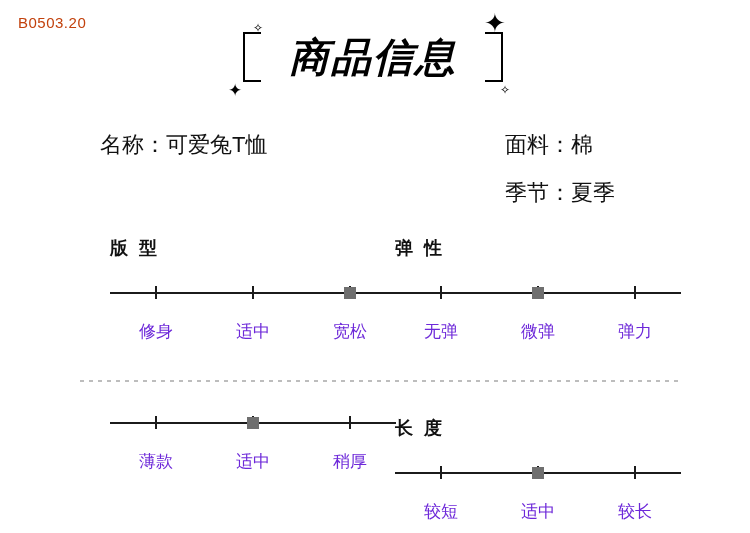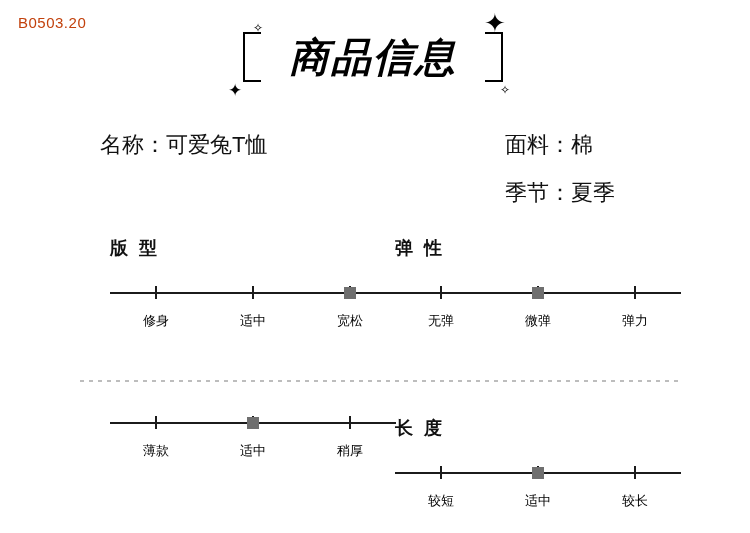--- a/index.html
+++ b/index.html
@@ -155,25 +155,25 @@
   .marker.m1 { left: 137px; }
   .marker.m2 { left: 234px; }
 
   .scale-labels {
     position: relative;
     width: 286px;
     height: 24px;
   }
   .scale-label {
     position: absolute;
-    top: 0;
+    top: 8px;
     width: 90px;
     text-align: center;
-    font-size: 13px;
-    color: #000000;
+    font-size: 17px;
+    color: #6d28d9;
   }
   .scale-label.l0 { left: 1px; }
   .scale-label.l1 { left: 98px; }
   .scale-label.l2 { left: 195px; }
 
   
   .divider {
     position: absolute;
     left: 80px;
     top: 380px;

